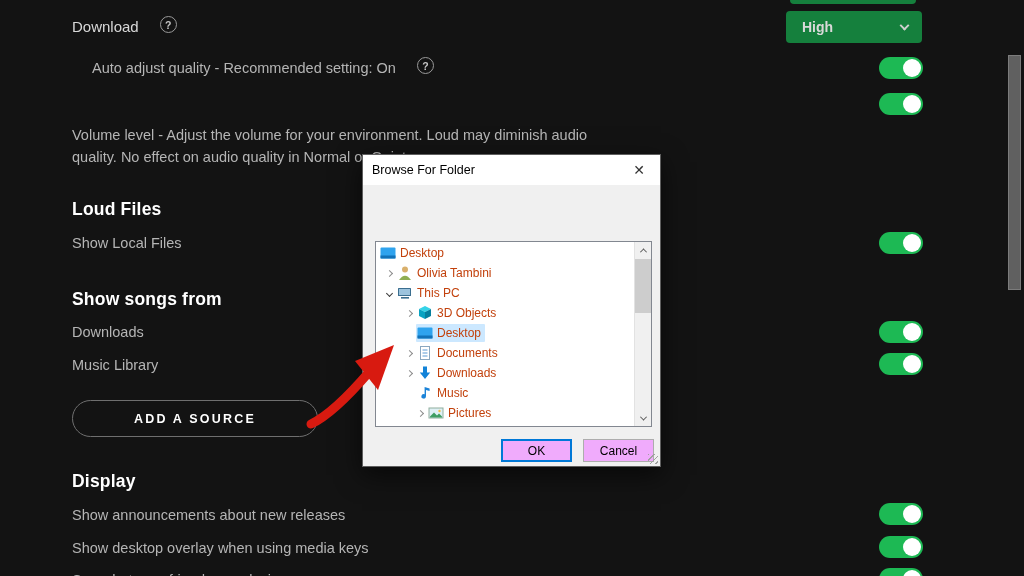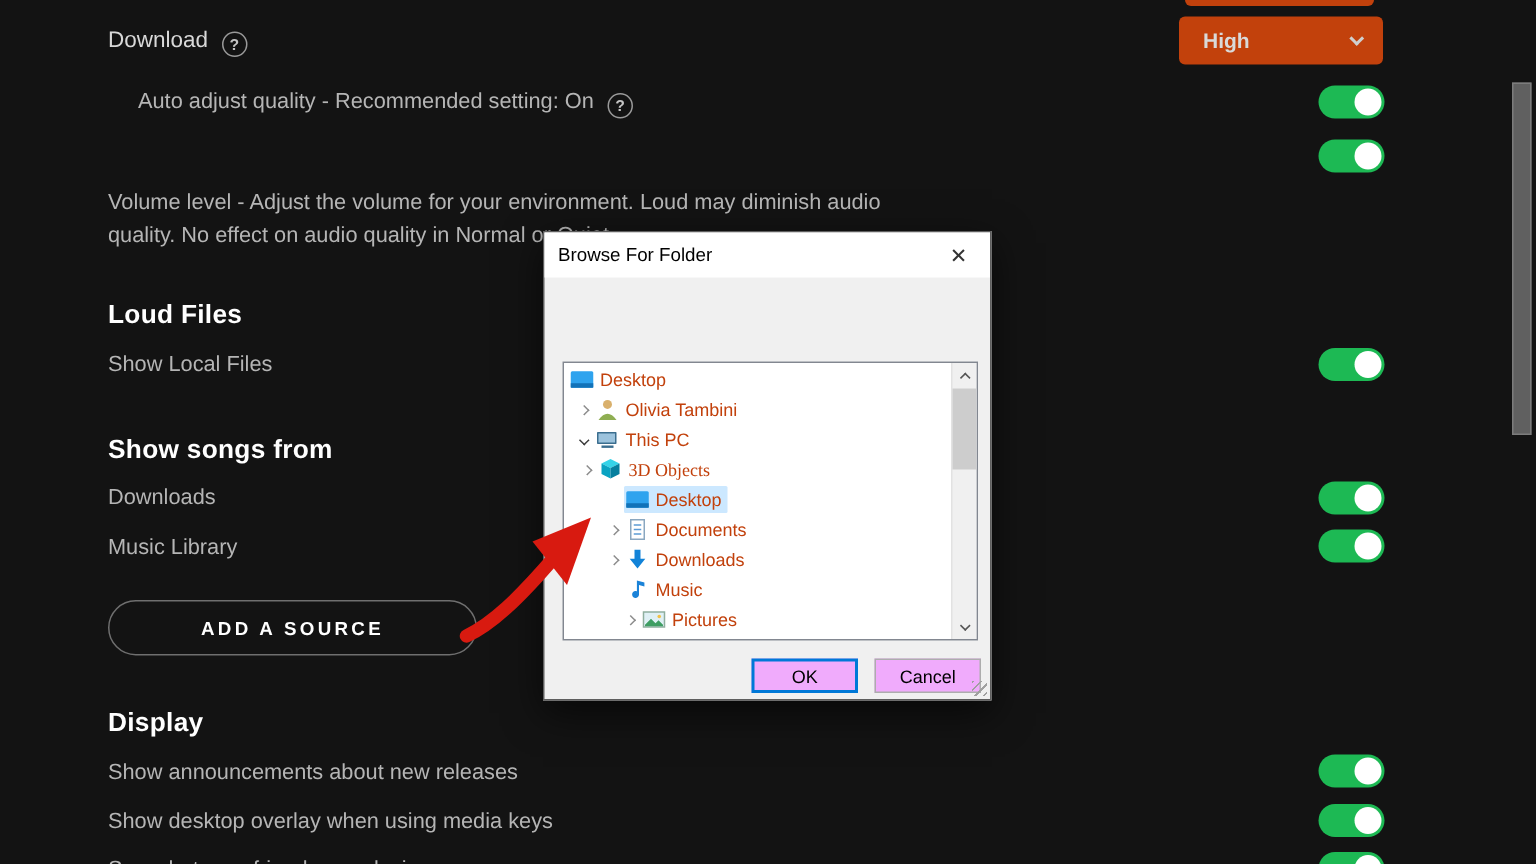--- a/index.html
+++ b/index.html
@@ -11,33 +11,33 @@
 
   
   .lbl { position:absolute; left:72px; color:#b5b5b5; font-size:14.5px; line-height:22px; }
   .heading { position:absolute; left:72px; color:#ffffff; font-weight:700; font-size:17.5px; letter-spacing:.2px; }
   .dlabel { color:#d8d8d8; font-size:15px; }
   .help {
     display:inline-flex; align-items:center; justify-content:center;
     width:17px; height:17px; border:1px solid #9a9a9a; border-radius:50%;
     color:#c5c5c5; font-size:10.5px; margin-left:9px; vertical-align:-3px; font-weight:700;
   }
-  .row-flex { display:flex; align-items:flex-end; }
+  .row-flex { display:flex; align-items:flex-start;gap:12px; }
 
   .toggle {
     position:absolute; width:44px; height:22px; border-radius:12px; background:#4d4d4d;
   }
   .toggle[data-state="on"] { background:#1db954; }
   .toggle .knob {
     position:absolute; top:2px; left:2px; width:18px; height:18px; border-radius:50%; background:#ffffff;
   }
   .toggle[data-state="on"] .knob { left:auto; right:2px; }
 
   .dd {
-    position:absolute; background:#c2410c; border-radius:4px; color:#d9d9d9;
+    position:absolute; background:#15803d; border-radius:4px; color:#d9d9d9;
     font-size:14px; font-weight:600; display:flex; align-items:center; padding:0 16px;
   }
   .dd .chev-down {
     position:absolute; right:14px; top:50%; width:7px; height:7px;
     border-right:2px solid #cfcfcf; border-bottom:2px solid #cfcfcf;
     transform:translateY(-70%) rotate(45deg);
   }
 
   .pill-btn {
     position:absolute; left:72px; top:400px; width:246px; height:37px;
@@ -215,21 +215,21 @@
               <span class="tree-icon">
                 <svg viewBox="0 0 16 16">
                   <rect x="1" y="3" width="13" height="8" rx="0.5" fill="#3b6e8f"></rect>
                   <rect x="2" y="4" width="11" height="6" fill="#9cc3dd"></rect>
                   <rect x="4" y="12" width="8" height="1.6" fill="#3b6e8f"></rect>
                 </svg>
               </span>
               <span class="tree-label">This PC</span>
             </span>
           </div>
-          <div class="tree-row" style="padding-left: 8px; font-family: Liberation Serif, serif;">
+          <div class="tree-row" style="padding-left: 26px;">
             <span class="chev-slot">
               <span class="chev collapsed"></span>
             </span>
             <span class="row-content">
               <span class="tree-icon">
                 <svg viewBox="0 0 16 16">
                   <polygon points="8,1 14,4 8,7 2,4" fill="#35d3e8"></polygon>
                   <polygon points="2,4 8,7 8,14 2,11" fill="#0aa3c2"></polygon>
                   <polygon points="14,4 8,7 8,14 14,11" fill="#067f9e"></polygon>
                 </svg>

